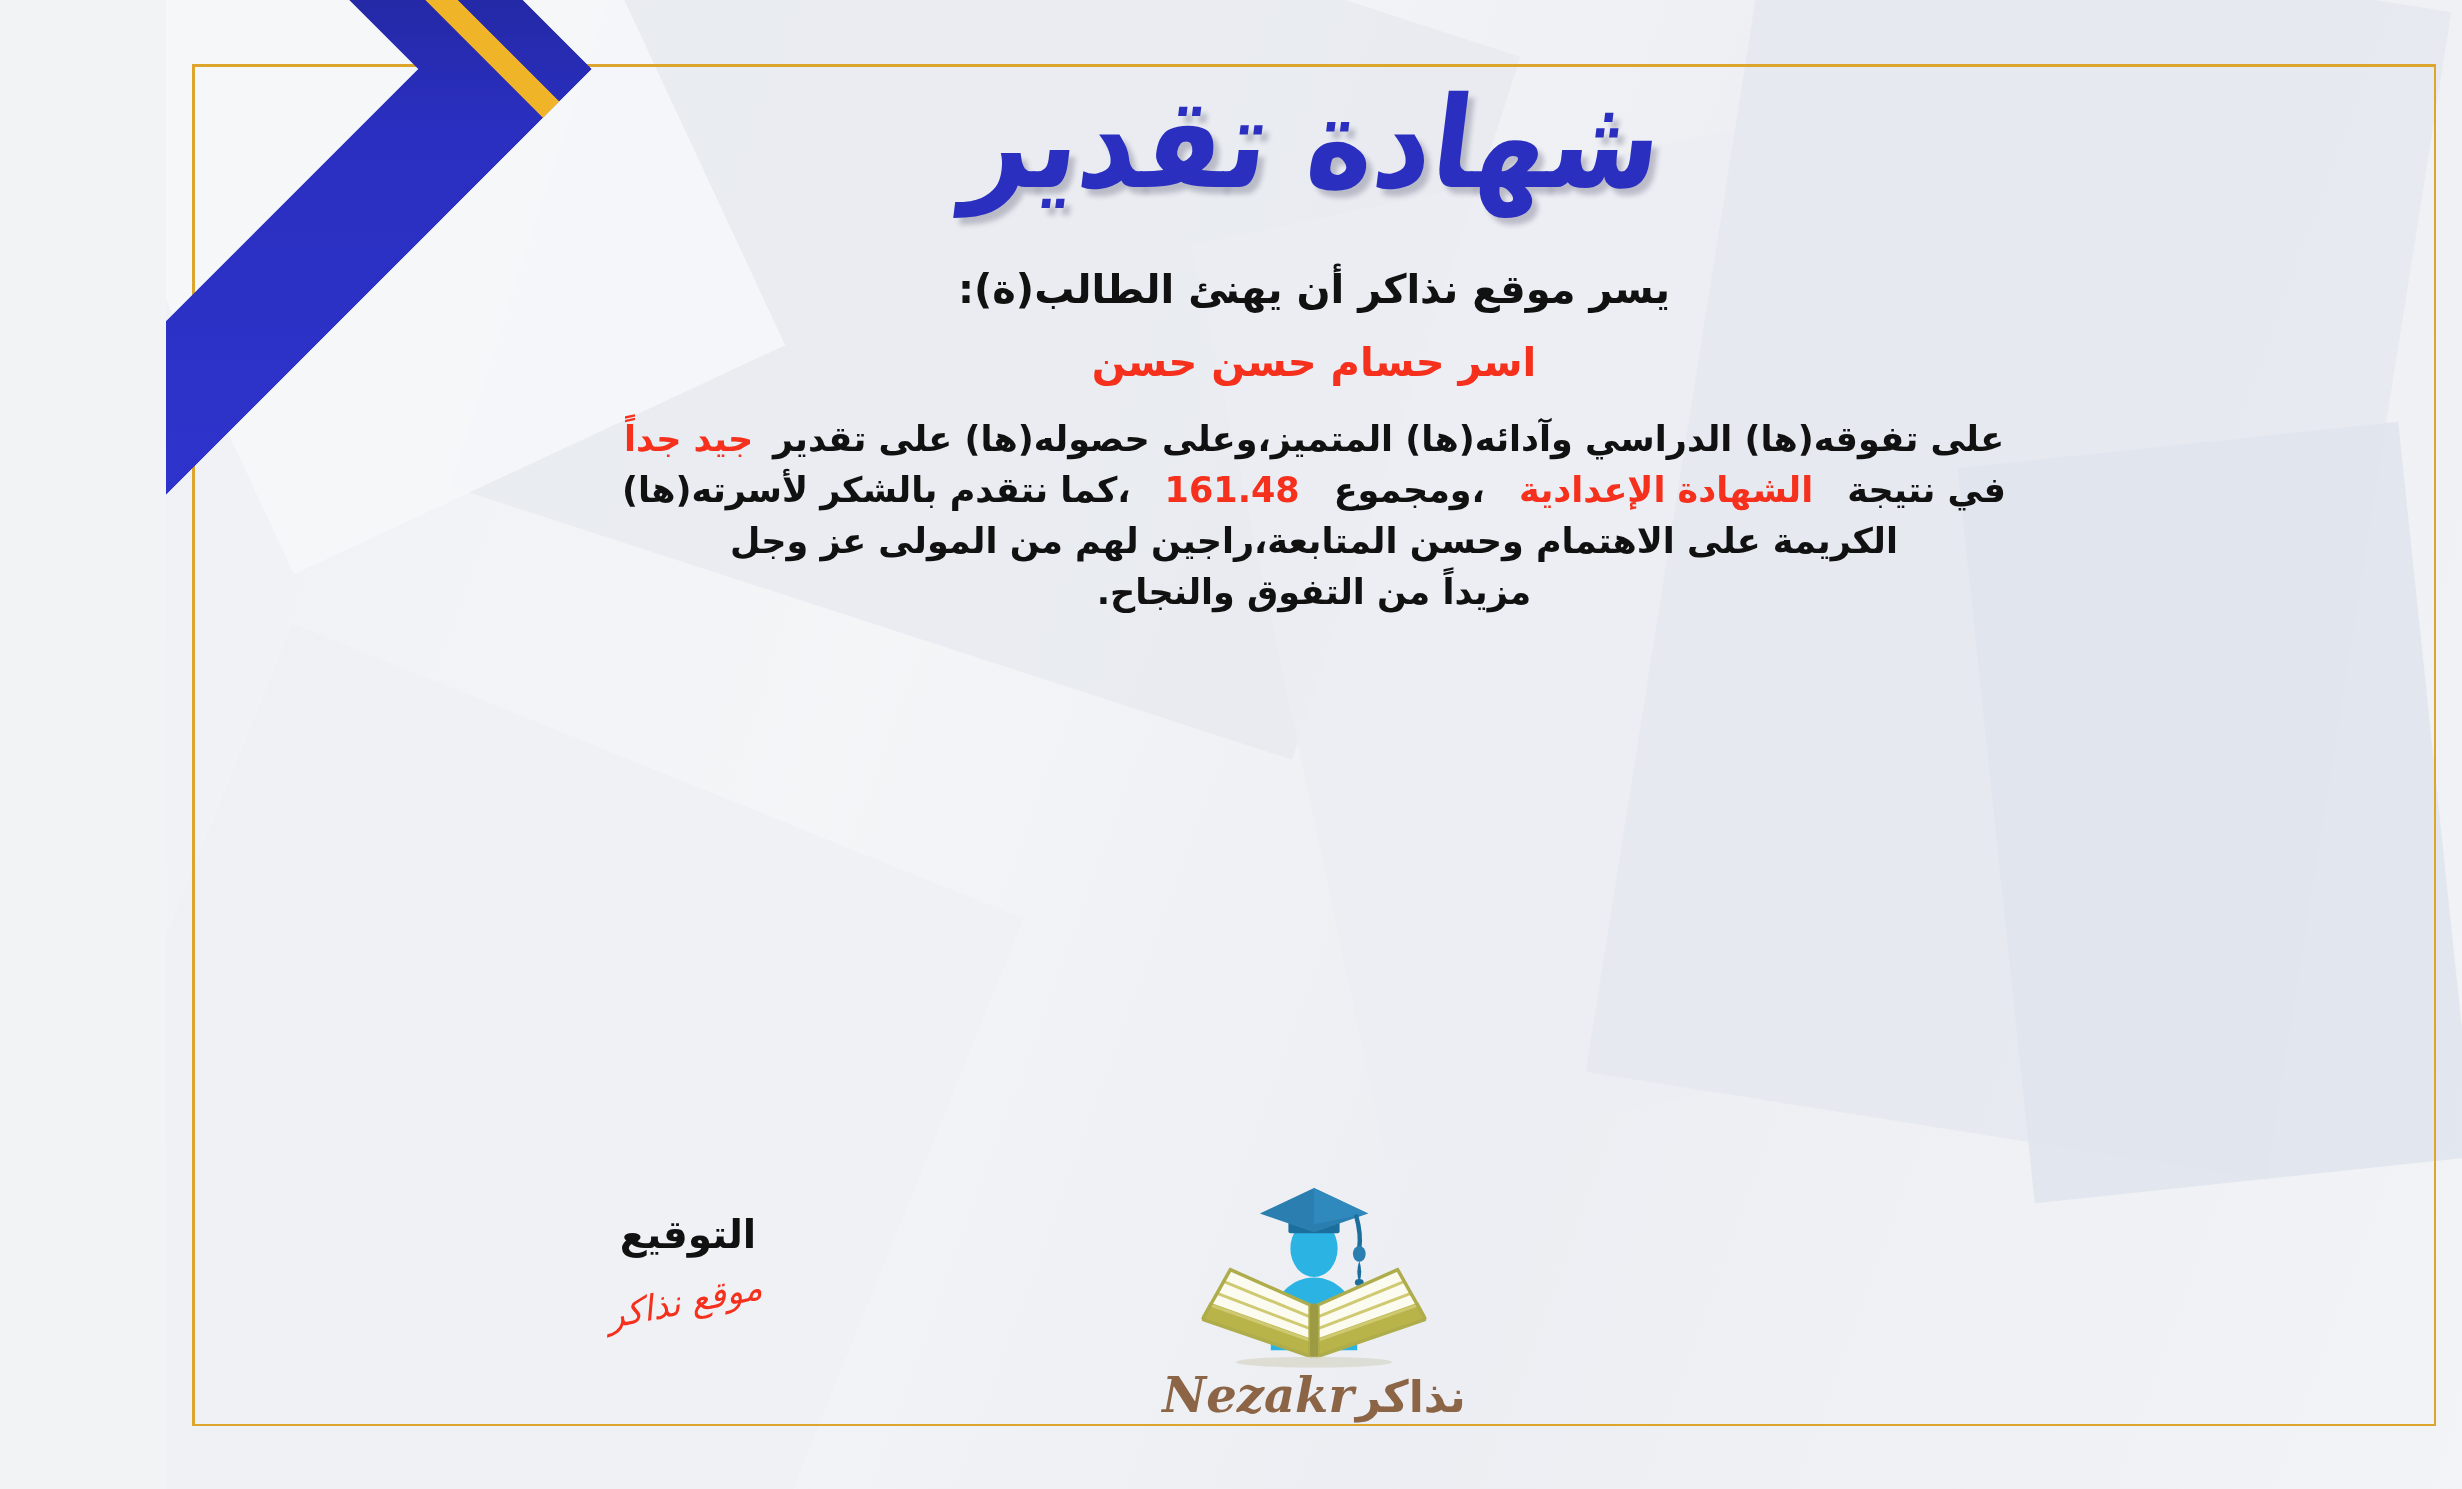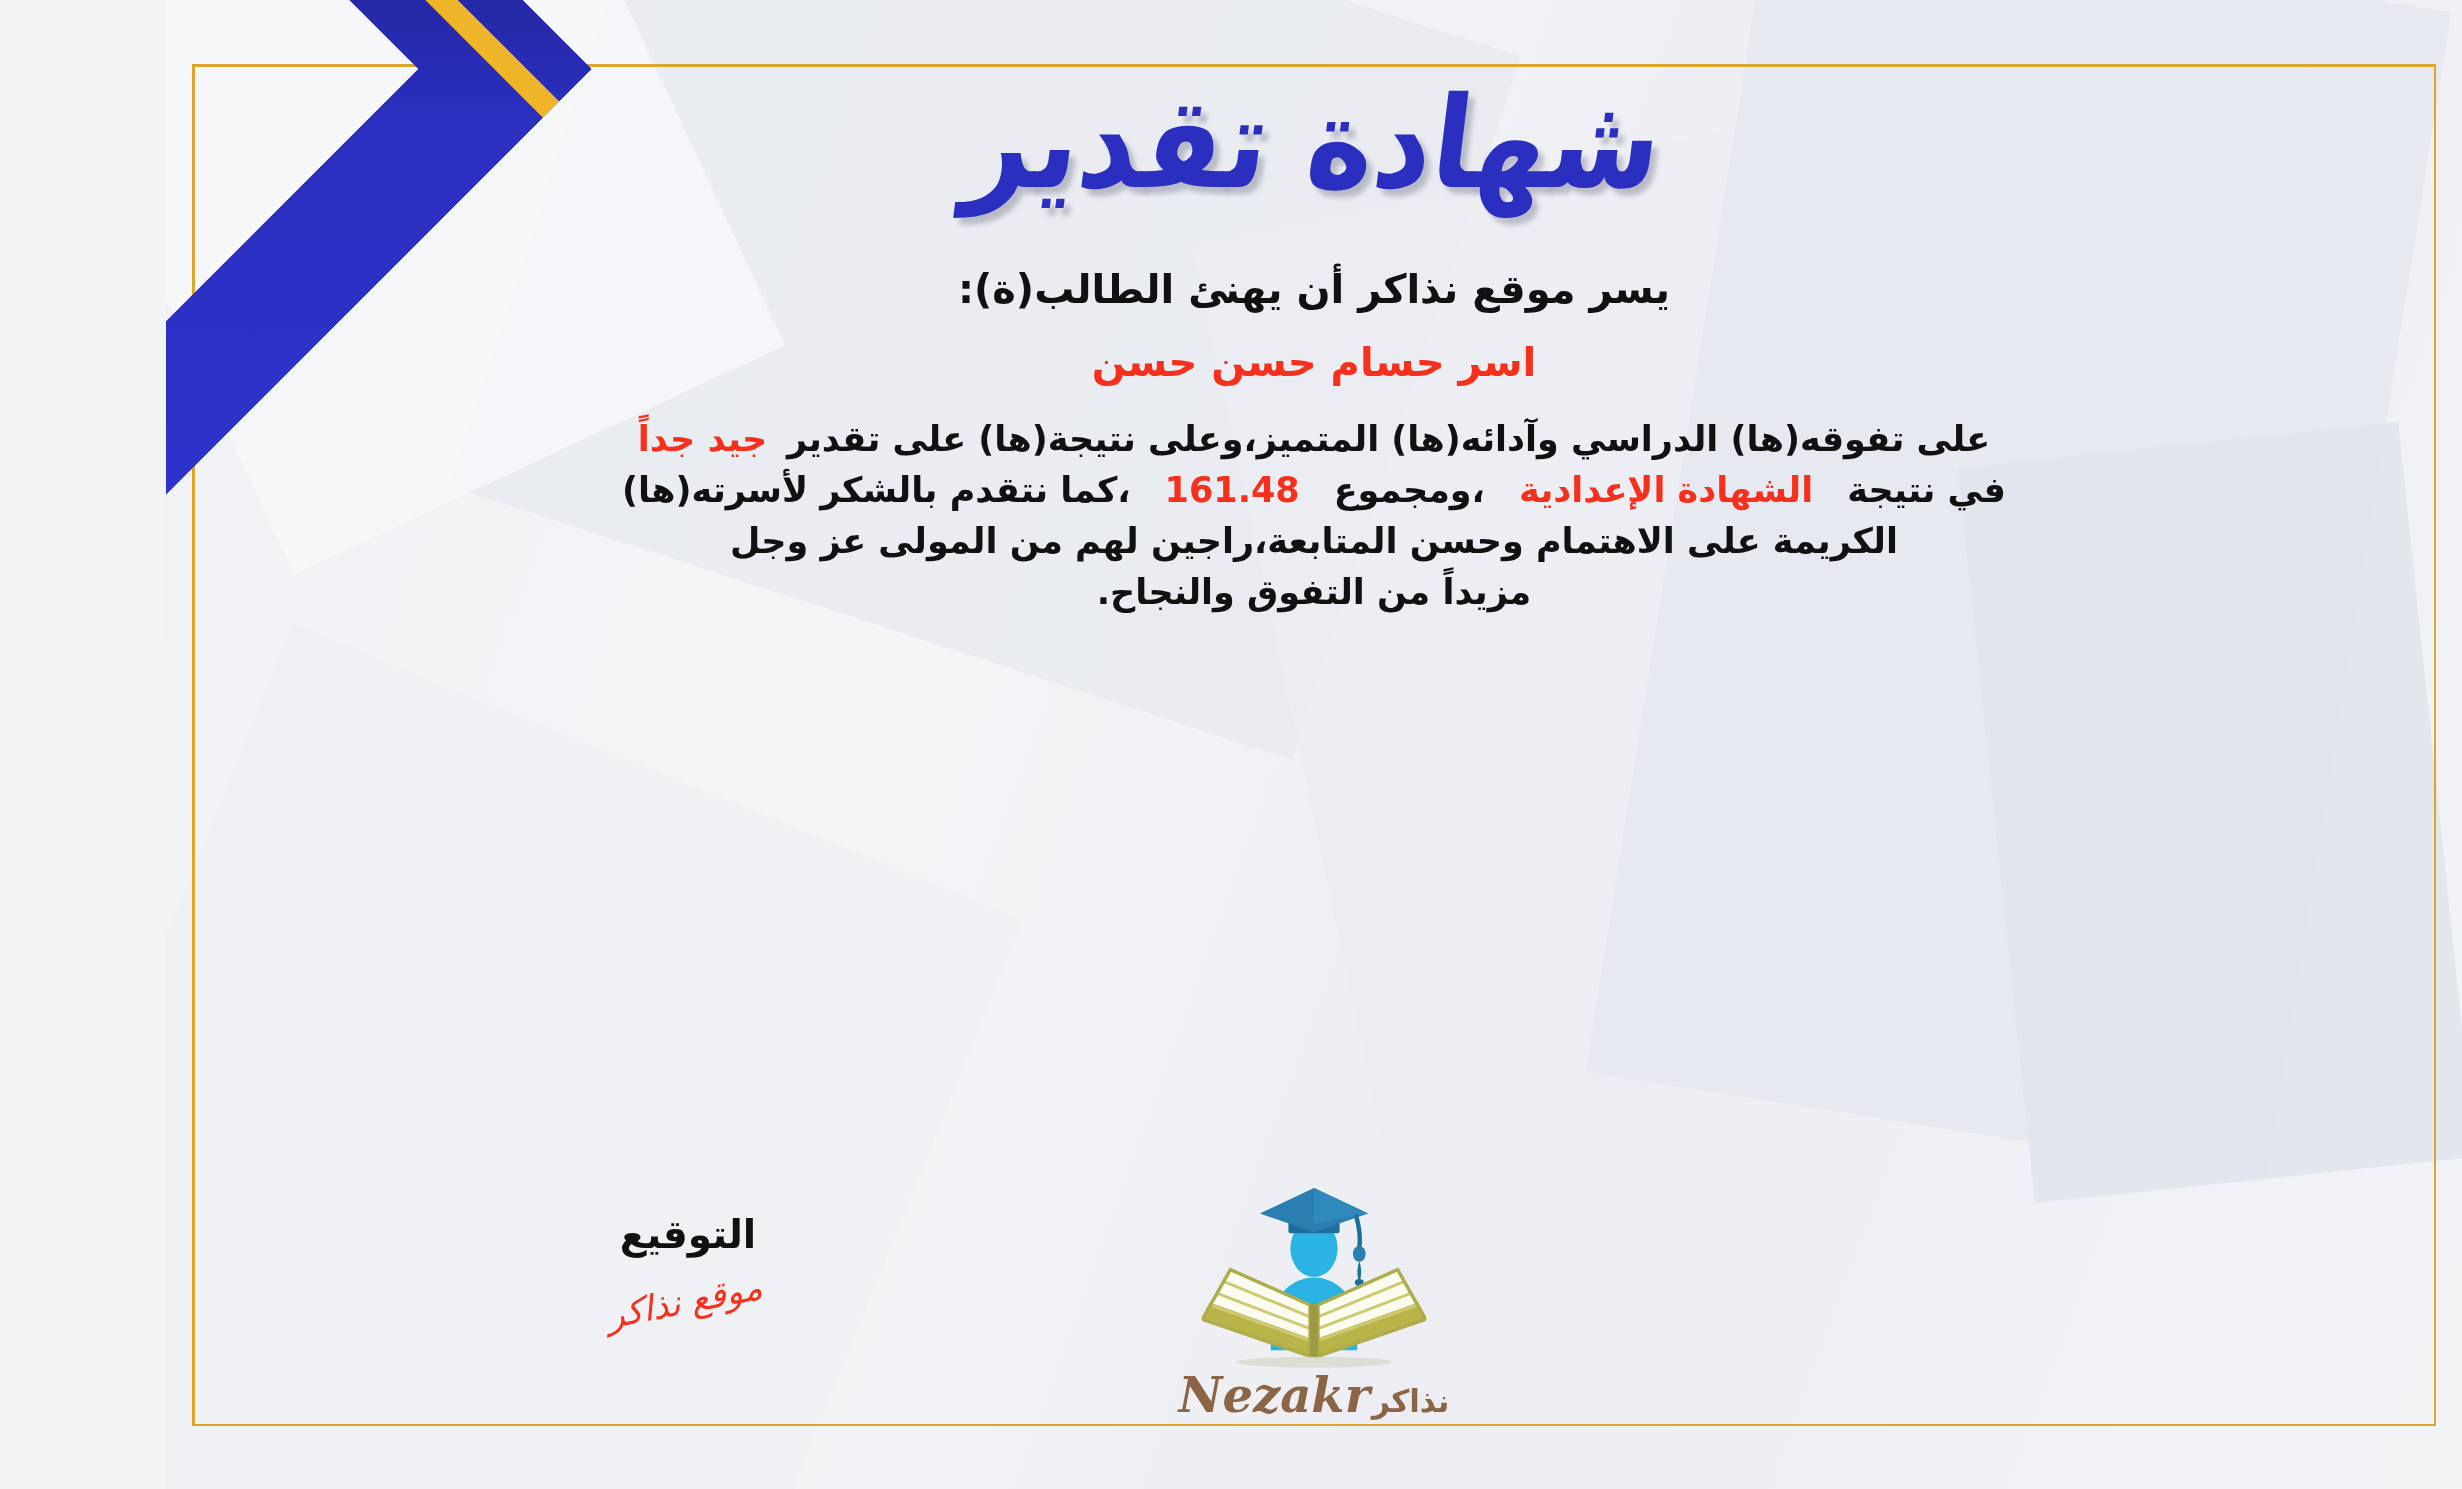--- a/index.html
+++ b/index.html
@@ -108,21 +108,21 @@
     margin-top:23.6px;font-size:35px;color:#f5301c;direction:rtl;
     font-family:"DejaVu Serif","Liberation Serif",serif;
     transform:rotate(-11deg) skewX(-16deg);display:inline-block;
   }
 
   .logo-block{position:absolute;left:0;right:0;top:0;display:flex;
               flex-direction:column;align-items:center;}
   .logo-mark{width:266px;height:187px;position:relative;}
   .logo-word{margin-top:-3px;display:flex;align-items:baseline;gap:2px;
              direction:rtl;}
-  .logo-ar{font-size:31px;font-weight:700;color:#8b6545;letter-spacing:-1px;}
+  .logo-ar{font-size:44px;font-weight:700;color:#8b6545;letter-spacing:-1px;}
   .logo-en{font-size:48px;font-weight:700;color:#8b6545;
            font-family:"DejaVu Serif","Liberation Serif",serif;direction:ltr;
            font-style:italic;}
 </style>
 </head>
 <body>
 
 <div id="cert">
 
   <div class="facet f1"></div>
@@ -162,21 +162,21 @@
 
     <div class="title">شهادة تقدير</div>
 
     <div class="greeting">يسر موقع نذاكر أن يهنئ الطالب(ة):</div>
 
     <div class="student-name">اسر حسام حسن حسن</div>
 
     <div class="body">
 
       <span class="ln">
-        <span>على تفوقه(ها) الدراسي وآدائه(ها) المتميز،وعلى نتيجة(ها) على تقدير</span><span class="sp-s"></span><span class="hl">جيد جداً</span>
+        <span>على تفوقه(ها) الدراسي وآدائه(ها) المتميز،وعلى حصوله(ها) على تقدير</span><span class="sp-s"></span><span class="hl">جيد جداً</span>
       </span>
 
       <span class="ln">
         <span>في نتيجة</span><span class="sp"></span><span class="hl">الشهادة الإعدادية</span><span class="sp"></span><span>،ومجموع</span><span class="sp"></span><span class="hl">161.48</span><span class="sp"></span><span>،كما نتقدم بالشكر لأسرته(ها)</span>
       </span>
 
       <span class="ln">الكريمة على الاهتمام وحسن المتابعة،راجين لهم من المولى عز وجل</span>
 
       <span class="ln">مزيداً من التفوق والنجاح.</span>
     </div>

